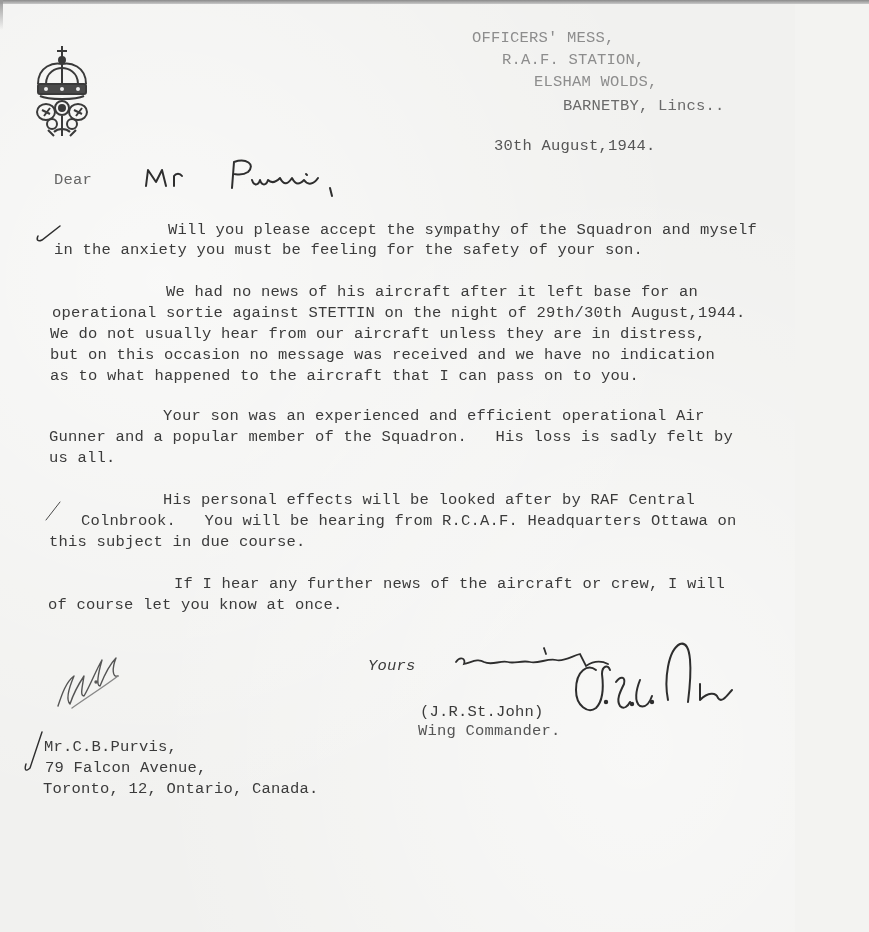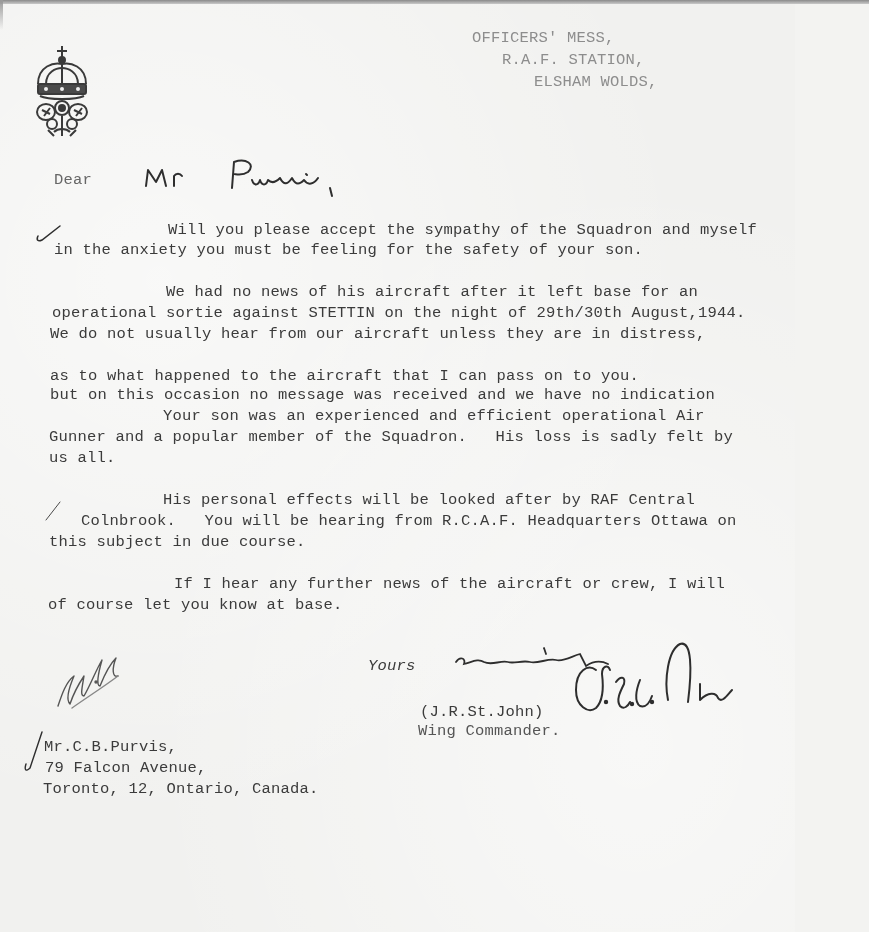--- a/index.html
+++ b/index.html
@@ -95,21 +95,23 @@
         <circle cx="40" cy="80" r="5"></circle>
         <path d="M22 88 C26 84, 34 84, 38 88"></path>
         <path d="M16 86 L22 92 M44 86 L38 92"></path>
       </g>
     </svg>
   </div>
 
   <div class="typed faint" style="left:472px; top:28px;">OFFICERS' MESS,</div>
   <div class="typed faint" style="left:502px; top:50px;">R.A.F. STATION,</div>
   <div class="typed faint" style="left:534px; top:72px;">ELSHAM WOLDS,</div>
-
+  <div class="typed" style="left:563px; top:96px; color:#6a6a6a;">BARNETBY, Lincs..</div>
+
+  <div class="typed" style="left:494px; top:136px; color:#555;">30th August,1944.</div>
 
   <div class="typed" style="left:54px; top:170px; color:#666;">Dear</div>
   <div class="hand" style="left:142px; top:158px;">
     <svg width="220" height="50" viewBox="0 0 220 50">
       <g fill="none" stroke="#2e2e2e" stroke-width="2" stroke-linecap="round" stroke-linejoin="round">
 
         <path d="M4 28 L6 12 L14 24 L20 12 L24 28"></path>
 
         <path d="M32 28 L32 18 C34 15, 38 15, 40 18"></path>
 
@@ -124,33 +126,33 @@
   </div>
 
   <div>
 
     <div class="typed" style="left:54px; top:220px;">            Will you please accept the sympathy of the Squadron and myself</div>
     <div class="typed" style="left:54px; top:240px;">in the anxiety you must be feeling for the safety of your son.</div>
 
     <div class="typed" style="left:52px; top:282px;">            We had no news of his aircraft after it left base for an</div>
     <div class="typed" style="left:52px; top:303px;">operational sortie against STETTIN on the night of 29th/30th August,1944.</div>
     <div class="typed" style="left:50px; top:324px;">We do not usually hear from our aircraft unless they are in distress,</div>
-    <div class="typed" style="left:50px; top:345px;margin-top:40px;">but on this occasion no message was received and we have no indication</div>
+    <div class="typed" style="left:50px; top:345px;">but on this occasion no message was received and we have no indication</div>
     <div class="typed" style="left:50px; top:366px;">as to what happened to the aircraft that I can pass on to you.</div>
 
     <div class="typed" style="left:49px; top:406px;">            Your son was an experienced and efficient operational Air</div>
     <div class="typed" style="left:49px; top:427px;">Gunner and a popular member of the Squadron.   His loss is sadly felt by</div>
     <div class="typed" style="left:49px; top:448px;">us all.</div>
 
     <div class="typed" style="left:49px; top:490px;">            His personal effects will be looked after by RAF Central</div>
     <div class="typed" style="left:49px; top:511px;margin-left:32px;">Colnbrook.   You will be hearing from R.C.A.F. Headquarters Ottawa on</div>
     <div class="typed" style="left:49px; top:532px;">this subject in due course.</div>
 
     <div class="typed" style="left:60px; top:574px;">            If I hear any further news of the aircraft or crew, I will</div>
-    <div class="typed" style="left:48px; top:595px;">of course let you know at base.</div>
+    <div class="typed" style="left:48px; top:595px;">of course let you know at once.</div>
   </div>
 
   <div class="tick" style="left:34px; top:224px;">
     <svg width="30" height="22" viewBox="0 0 30 22">
       <path d="M4 12 C2 16, 4 18, 8 16 L26 2" fill="none" stroke="#2e2e2e" stroke-width="1.5" stroke-linecap="round"></path>
     </svg>
   </div>
 
   <div class="tick" style="left:44px; top:500px;">
     <svg width="20" height="24" viewBox="0 0 20 24">

